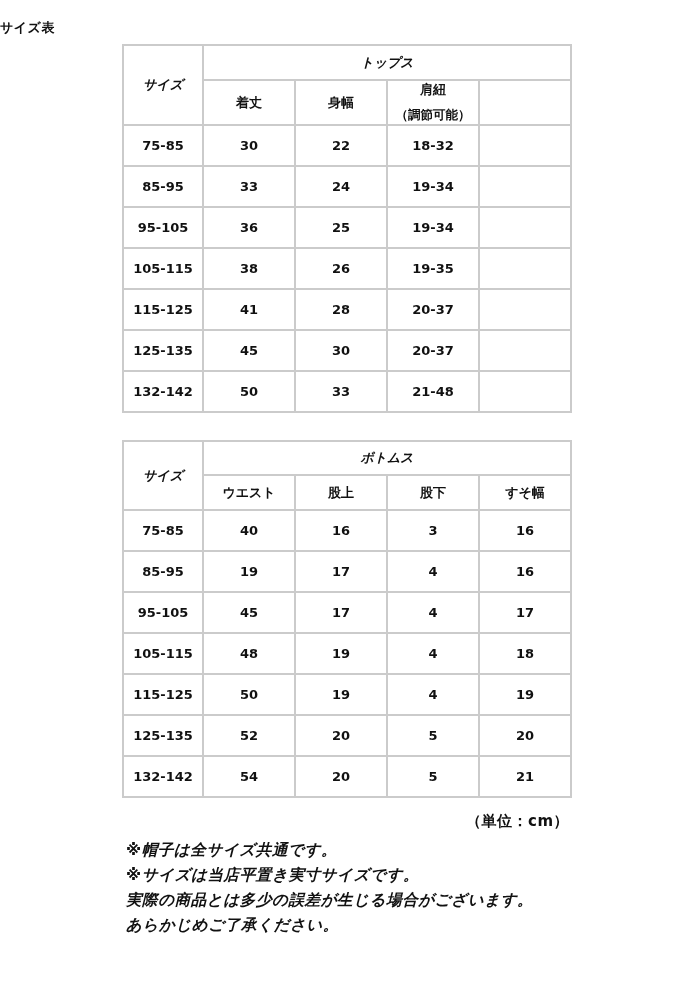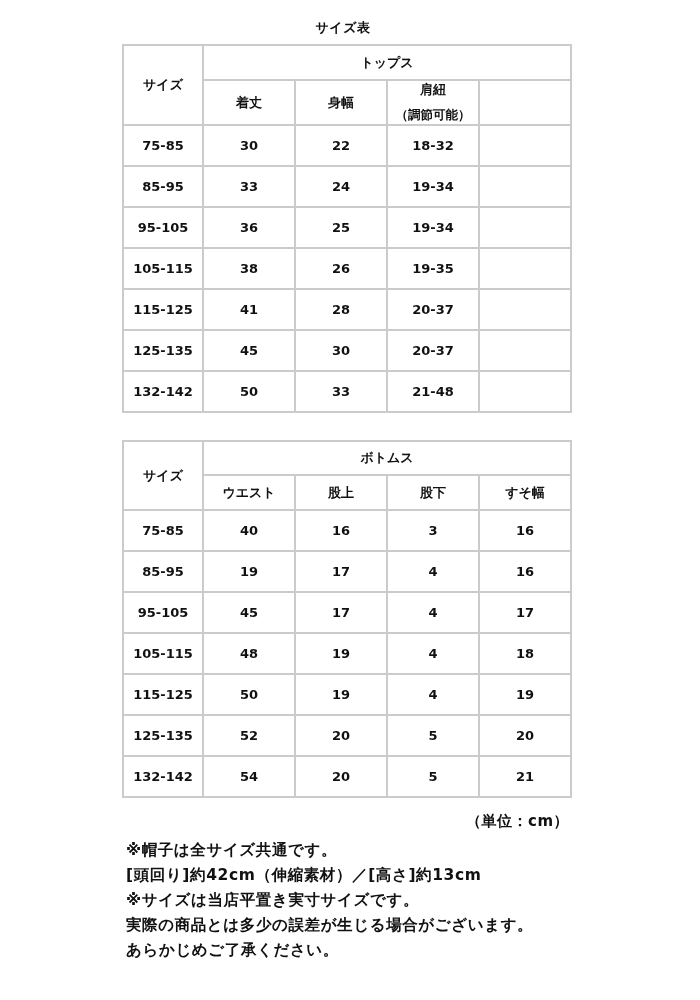--- a/index.html
+++ b/index.html
@@ -13,21 +13,20 @@
       position: relative;
       font-family: "DejaVu Sans", "Liberation Sans", sans-serif;
       color: #111111;
       overflow: hidden;
     }
     .title {
       position: absolute;
       left: 0;
       width: 686px;
       top: 19px;
-      text-align: center;
       font-size: 13px;
       font-weight: bold;
       letter-spacing: 0.5px;
     }
     table.size-table {
       position: absolute;
       left: 122px;
       width: 450px;
       border-collapse: collapse;
       table-layout: fixed;
@@ -38,21 +37,21 @@
       border: 2px solid #cbcbcb;
       text-align: center;
       vertical-align: middle;
       padding: 0;
       font-weight: bold;
     }
     #tops-table { top: 44px; }
     #bottoms-table { top: 440px; }
     .col-size { width: 80px; }
     .col-data { width: 92px; }
-    tr.head-group td { height: 33px; }
+    tr.head-group td { height: 33px; font-style: italic; }
     tr.head-sub td { height: 41px; }
     #bottoms-table tr.head-group td { height: 32px; margin-left: 9px; }
     #bottoms-table tr.head-sub td { height: 33px; }
     tr.data-row td { height: 39px; }
     .sub-line2 { display: block; font-size: 12.5px; margin-top: 8px; }
     .unit-label {
       position: absolute;
       left: 466px;
       top: 812px;
       font-size: 15px;
@@ -61,21 +60,21 @@
     }
     .notes {
       position: absolute;
       left: 126px;
       top: 838px;
       font-size: 15.5px;
       font-weight: bold;
       line-height: 25px;
       letter-spacing: 0.6px;
     }
-    .notes div { white-space: nowrap; }
+    .notes div { white-space: nowrap; font-style: italic; }
   </style>
 </head>
 <body>
 
 <div class="title">サイズ表</div>
 
 <table class="size-table" id="tops-table">
   <colgroup>
     <col class="col-size">
       <col class="col-data">
@@ -214,17 +213,16 @@
     <td>5</td>
     <td>21</td>
   </tr>
 </tbody>
   </table>
 
 <div class="unit-label">（単位：cm）</div>
 
 <div class="notes">
   <div>※帽子は全サイズ共通です。</div>
-  <div>[頭回り]約42cm（伸縮素材）／[高さ]約13cm</div>
   <div>※サイズは当店平置き実寸サイズです。</div>
   <div>実際の商品とは多少の誤差が生じる場合がございます。</div>
   <div>あらかじめご了承ください。</div>
 </div>
 
 </body></html>

